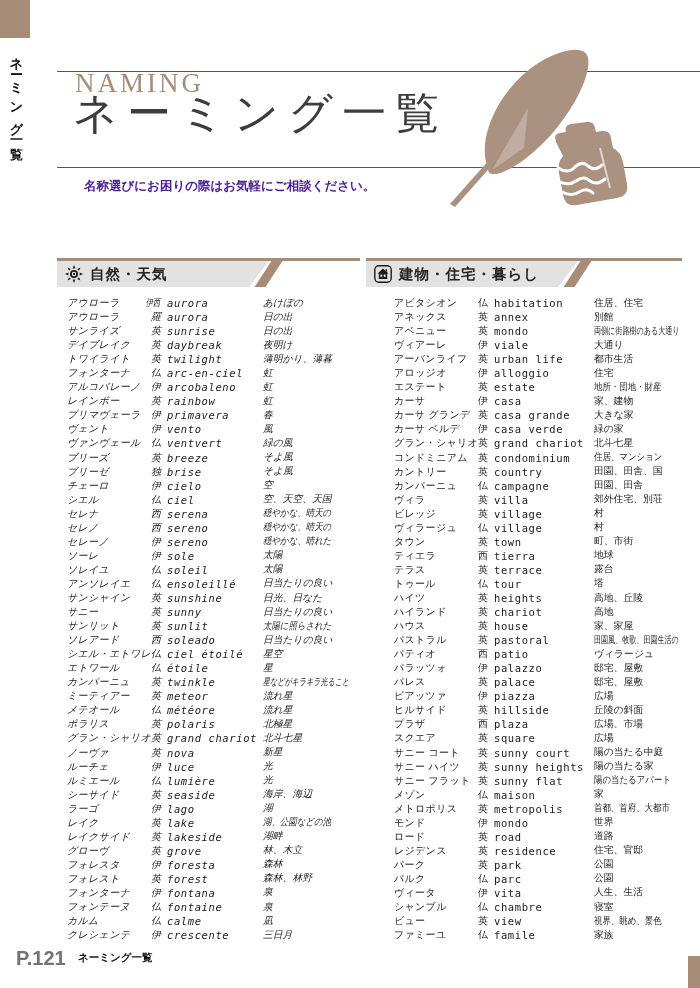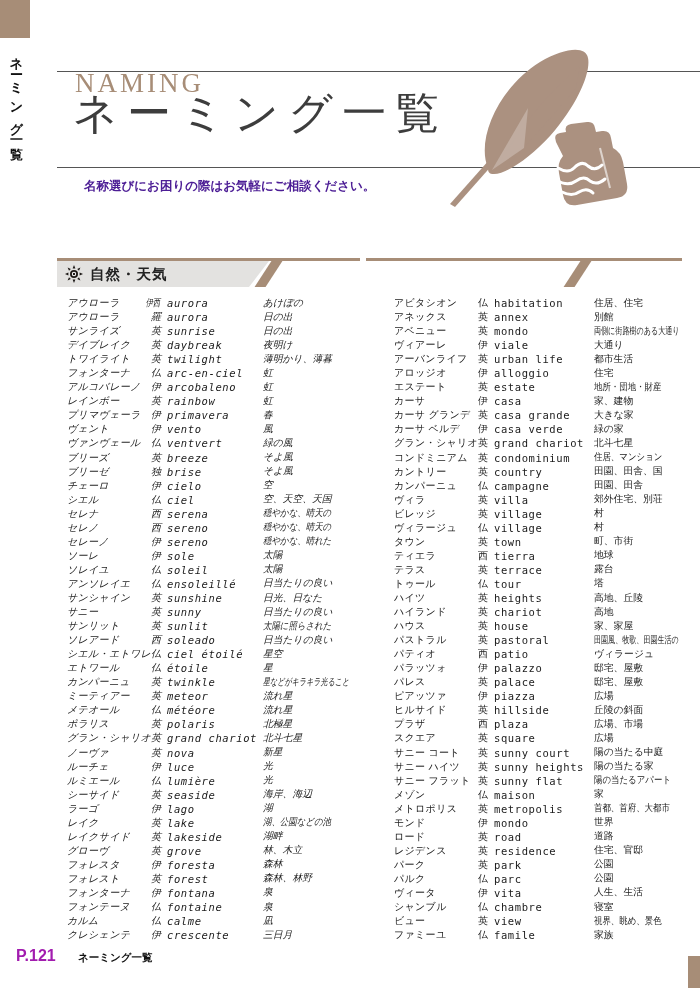--- a/index.html
+++ b/index.html
@@ -40,21 +40,21 @@
   .col-left  .row { grid-template-columns:78px 22px 96px 1fr; padding-left:10px;font-style:italic; }
   .col-right .row { grid-template-columns:78px 22px 100px 1fr; padding-left:4px;margin-left:24px; }
   .cell { white-space:nowrap; overflow:visible; }
   .cell.name { font-size:10px; letter-spacing:0.3px; color:#222; }
   .cell.lang { font-size:10px; text-align:center; color:#222; }
   .cell.word { font-family:"DejaVu Sans Mono", monospace; font-size:10.5px; letter-spacing:0.6px; color:#1a1a1a; }
   .cell.meaning { font-size:9.8px; color:#222; }
   .cell.sq { transform:scaleX(0.72); transform-origin:left center; }
   .cell.sq2 { transform:scaleX(0.86); transform-origin:left center; }
   
-  .footer-page { position:absolute; left:16px; top:947px; font-size:16px; font-weight:bold; color:#a21caf; }
+  .footer-page { position:absolute; left:16px; top:947px; font-size:20px; font-weight:bold; color:#737373; }
   .footer-label { position:absolute; left:78px; top:951px; font-size:10.5px; font-weight:bold; color:#111; }
   .corner-bar { position:absolute; left:688px; top:956px; width:12px; height:32px; background:var(--accent); }
 </style>
 </head>
 <body style="--accent: #a78d77; --hdr-bg: #e3e2e0; --rule: #555555;">
 
 <div class="corner-square"></div>
 <div class="side-tab">ネーミング一覧</div>
 
 <div class="eyebrow">NAMING</div>
@@ -383,20 +383,32 @@
         <span class="cell lang">伊</span>
         <span class="cell word">crescente</span>
         <span class="cell meaning">三日月</span>
       </div>
     </div>
 </section>
 
 <section class="col col-right">
   <div class="col-header">
     <div class="topline"></div>
+    <div class="hbar">
+      <span class="h-icon">
+        <svg width="18" height="18" viewBox="0 0 18 18">
+          <rect x="0.8" y="0.8" width="16.4" height="16.4" rx="4" fill="none" stroke="#1e1a17" stroke-width="1.4"></rect>
+          <path d="M9 3.4 L3.6 8.4 L4.8 8.4 L4.8 14 L13.2 14 L13.2 8.4 L14.4 8.4 Z" fill="#1e1a17"></path>
+          <rect x="6.4" y="9.6" width="1.8" height="2.2" fill="#fff"></rect>
+          <rect x="9.8" y="9.6" width="1.8" height="2.2" fill="#fff"></rect>
+          <rect x="11.6" y="4.2" width="1.5" height="2.4" fill="#1e1a17"></rect>
+        </svg>
+      </span>
+      <span class="h-label">建物・住宅・暮らし</span>
+    </div>
     <div class="slash"></div>
   </div>
   <div class="rows">
       <div class="row">
         <span class="cell name">アビタシオン</span>
         <span class="cell lang">仏</span>
         <span class="cell word">habitation</span>
         <span class="cell meaning">住居、住宅</span>
       </div>
       <div class="row">

